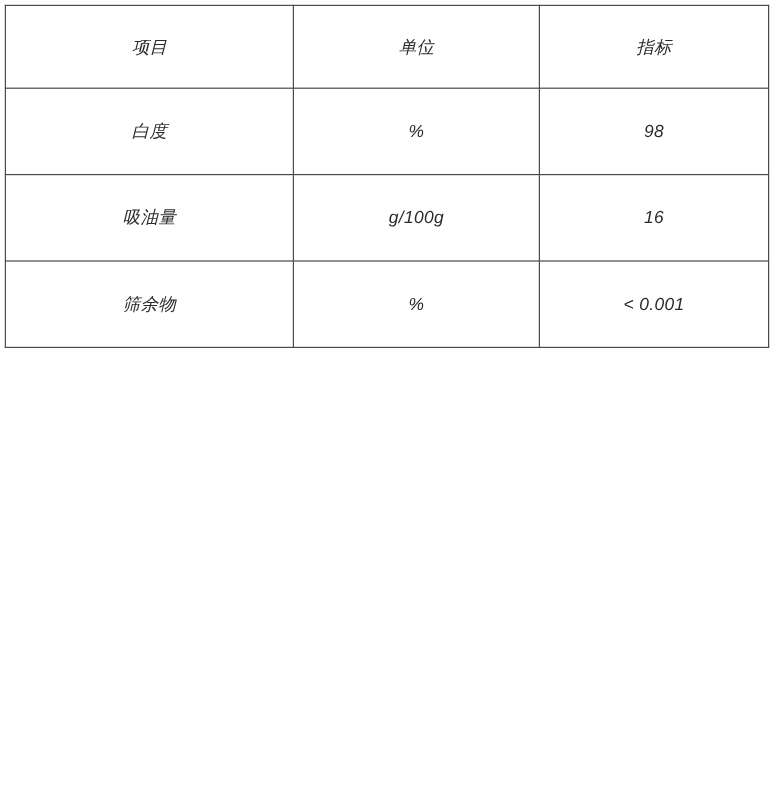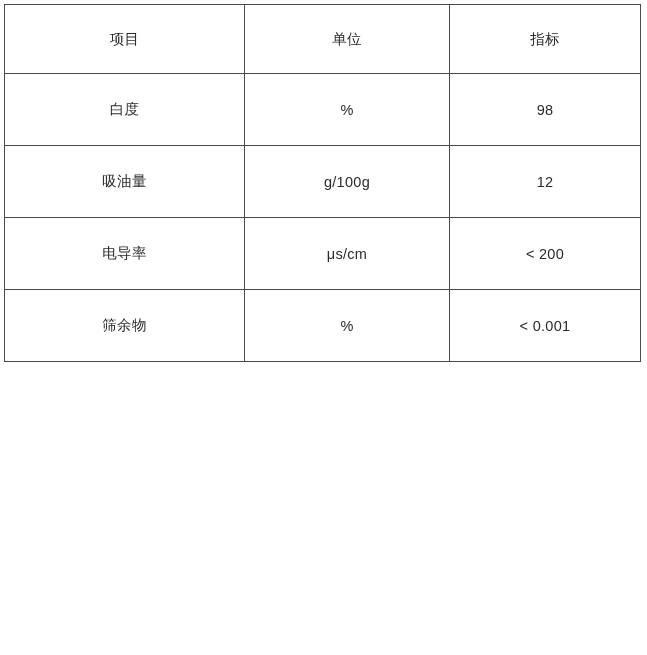--- a/index.html
+++ b/index.html
@@ -29,20 +29,21 @@
   table.spec-table td {
     border: 1px solid #4a4a4a;
     text-align: center;
     vertical-align: middle;
     font-size: 14.5px;
     color: #2b2b2b;
     height: 71px;
     padding: 0 4px;
     font-weight: 400;
     letter-spacing: 0.3px;
+    font-style: italic;
   }
   table.spec-table tr:first-child td {
     height: 68px;
   }
   col.c-item  { width: 240px; }
   col.c-unit  { width: 205px; }
   col.c-index { width: 191px; }
 </style>
 </head>
 <body>
@@ -61,26 +62,21 @@
         <td>指标</td>
       </tr>
       <tr>
         <td>白度</td>
         <td>%</td>
         <td>98</td>
       </tr>
       <tr>
         <td>吸油量</td>
         <td>g/100g</td>
-        <td>12</td>
-      </tr>
-      <tr>
-        <td>电导率</td>
-        <td>μs/cm</td>
-        <td>&lt; 200</td>
+        <td>16</td>
       </tr>
       <tr>
         <td>筛余物</td>
         <td>%</td>
         <td>&lt; 0.001</td>
       </tr>
     </tbody>
   </table>
 </div>
 

